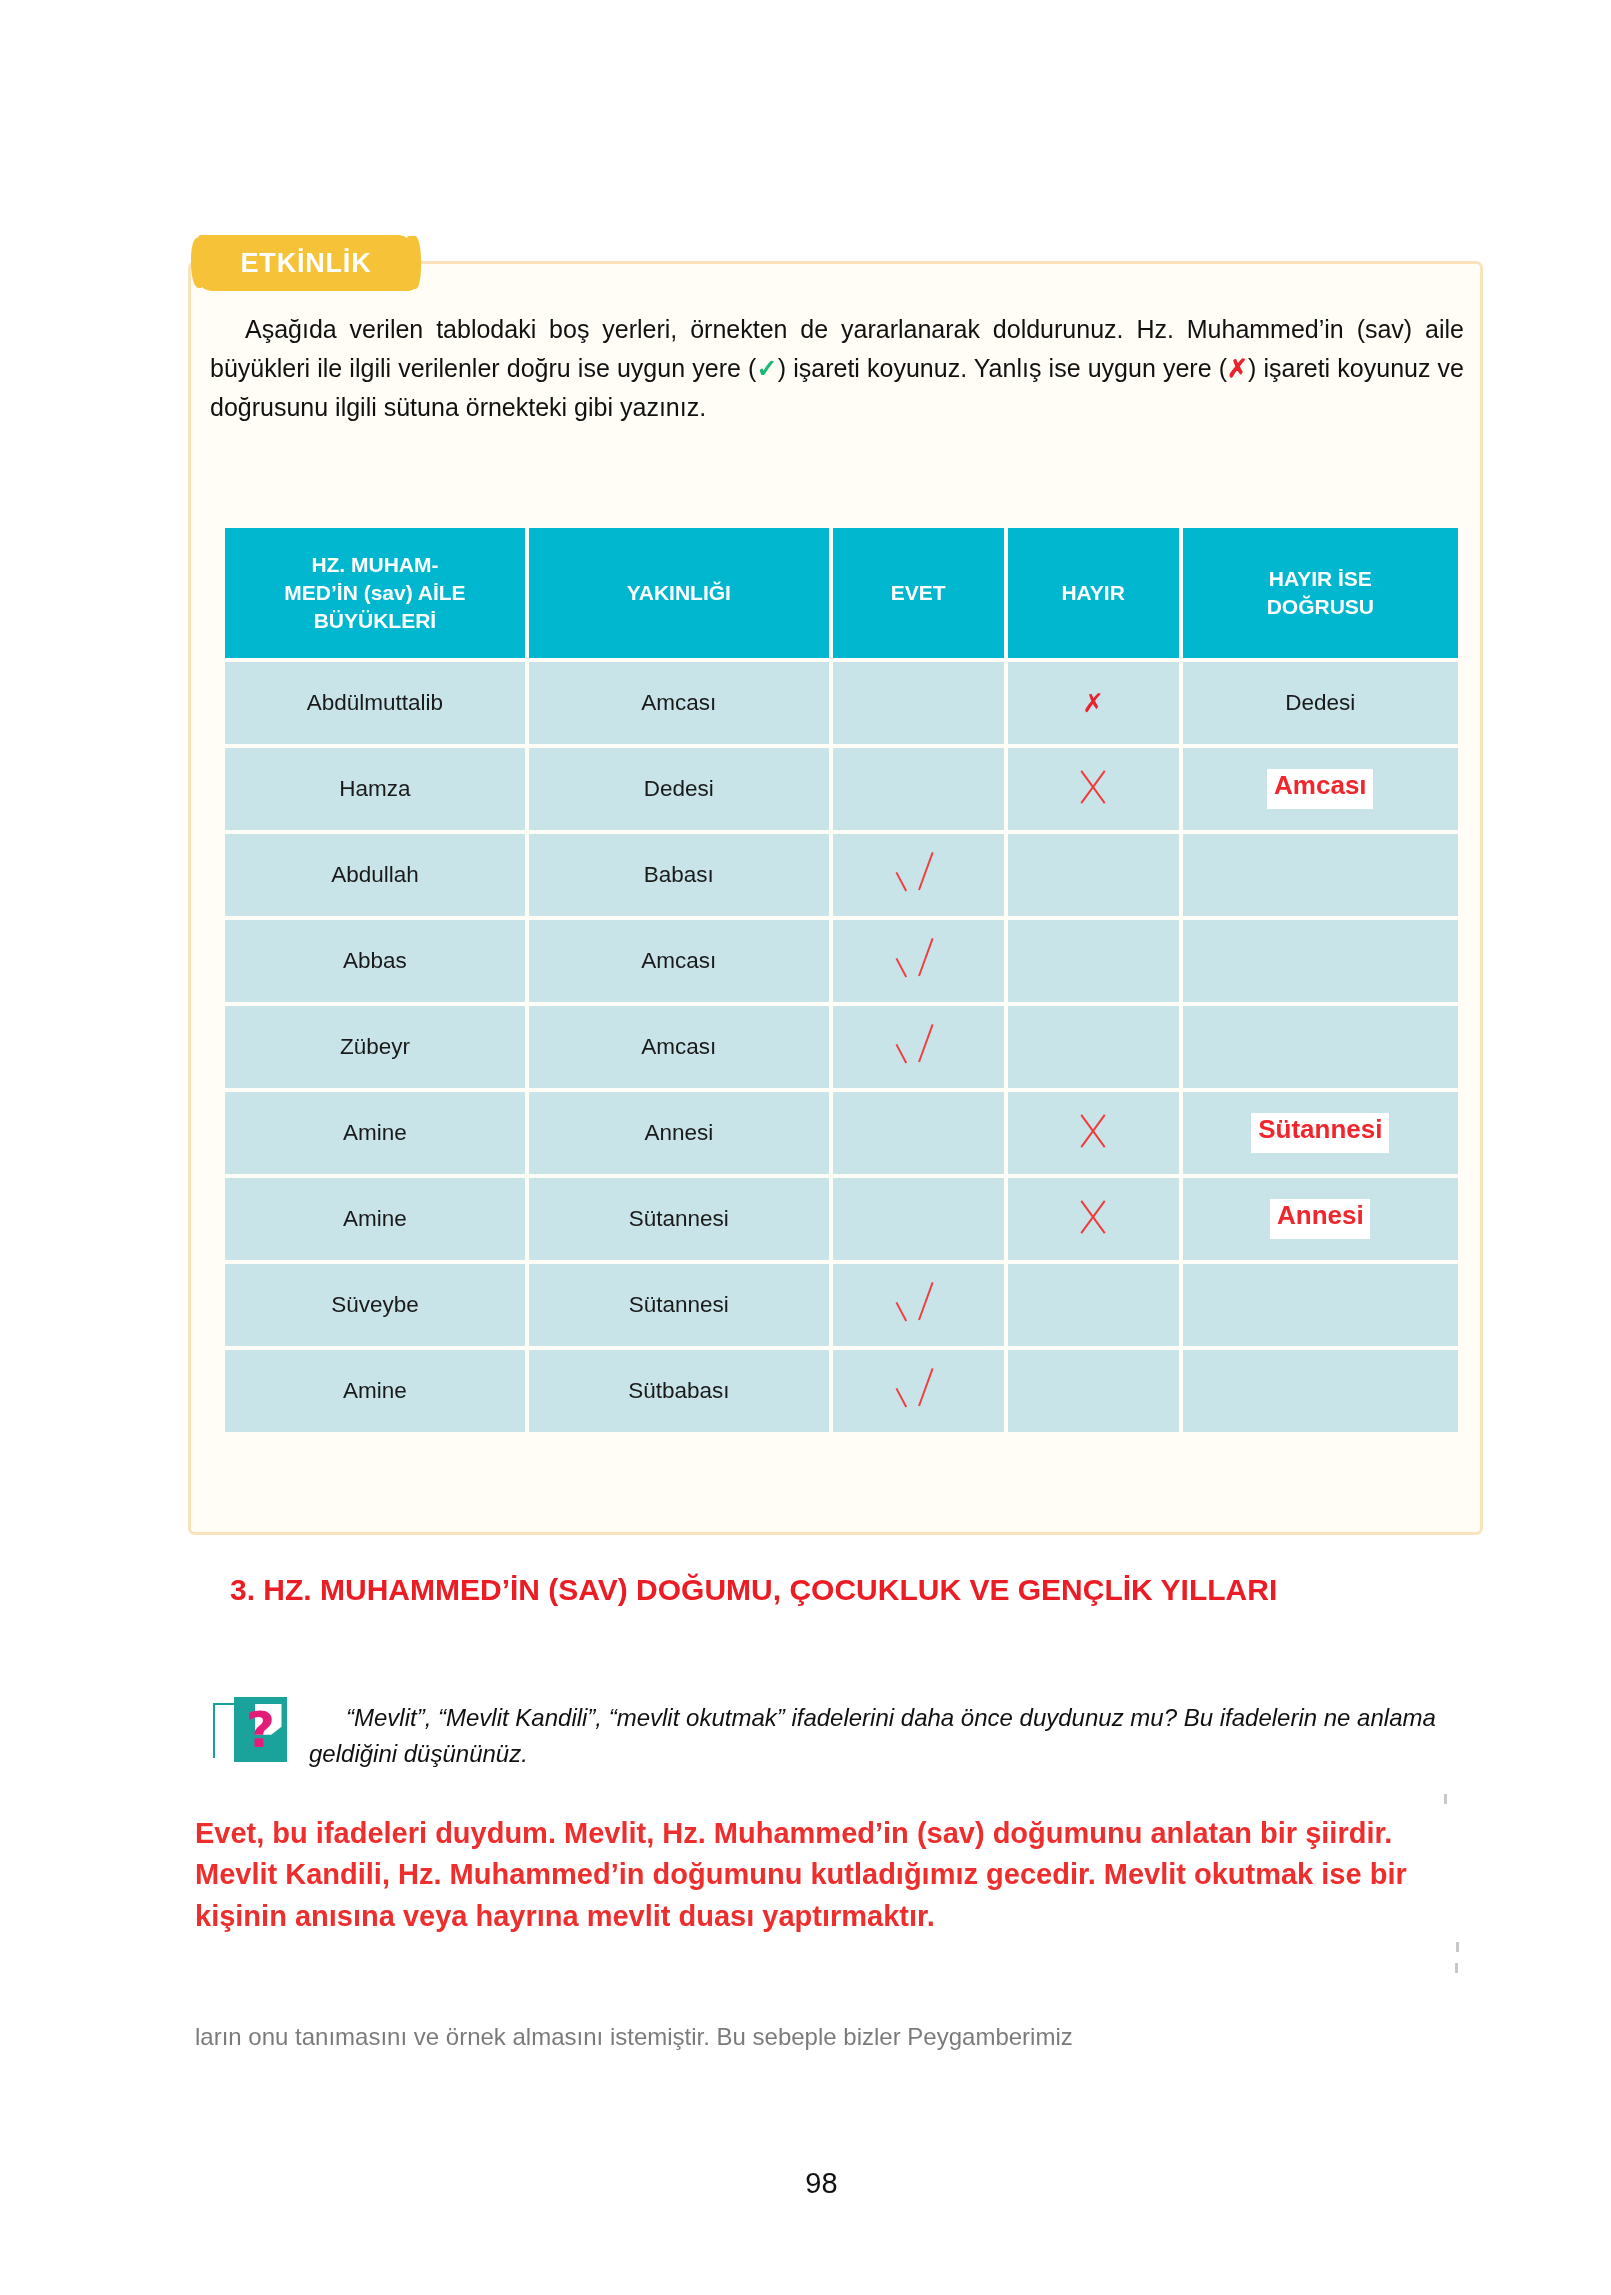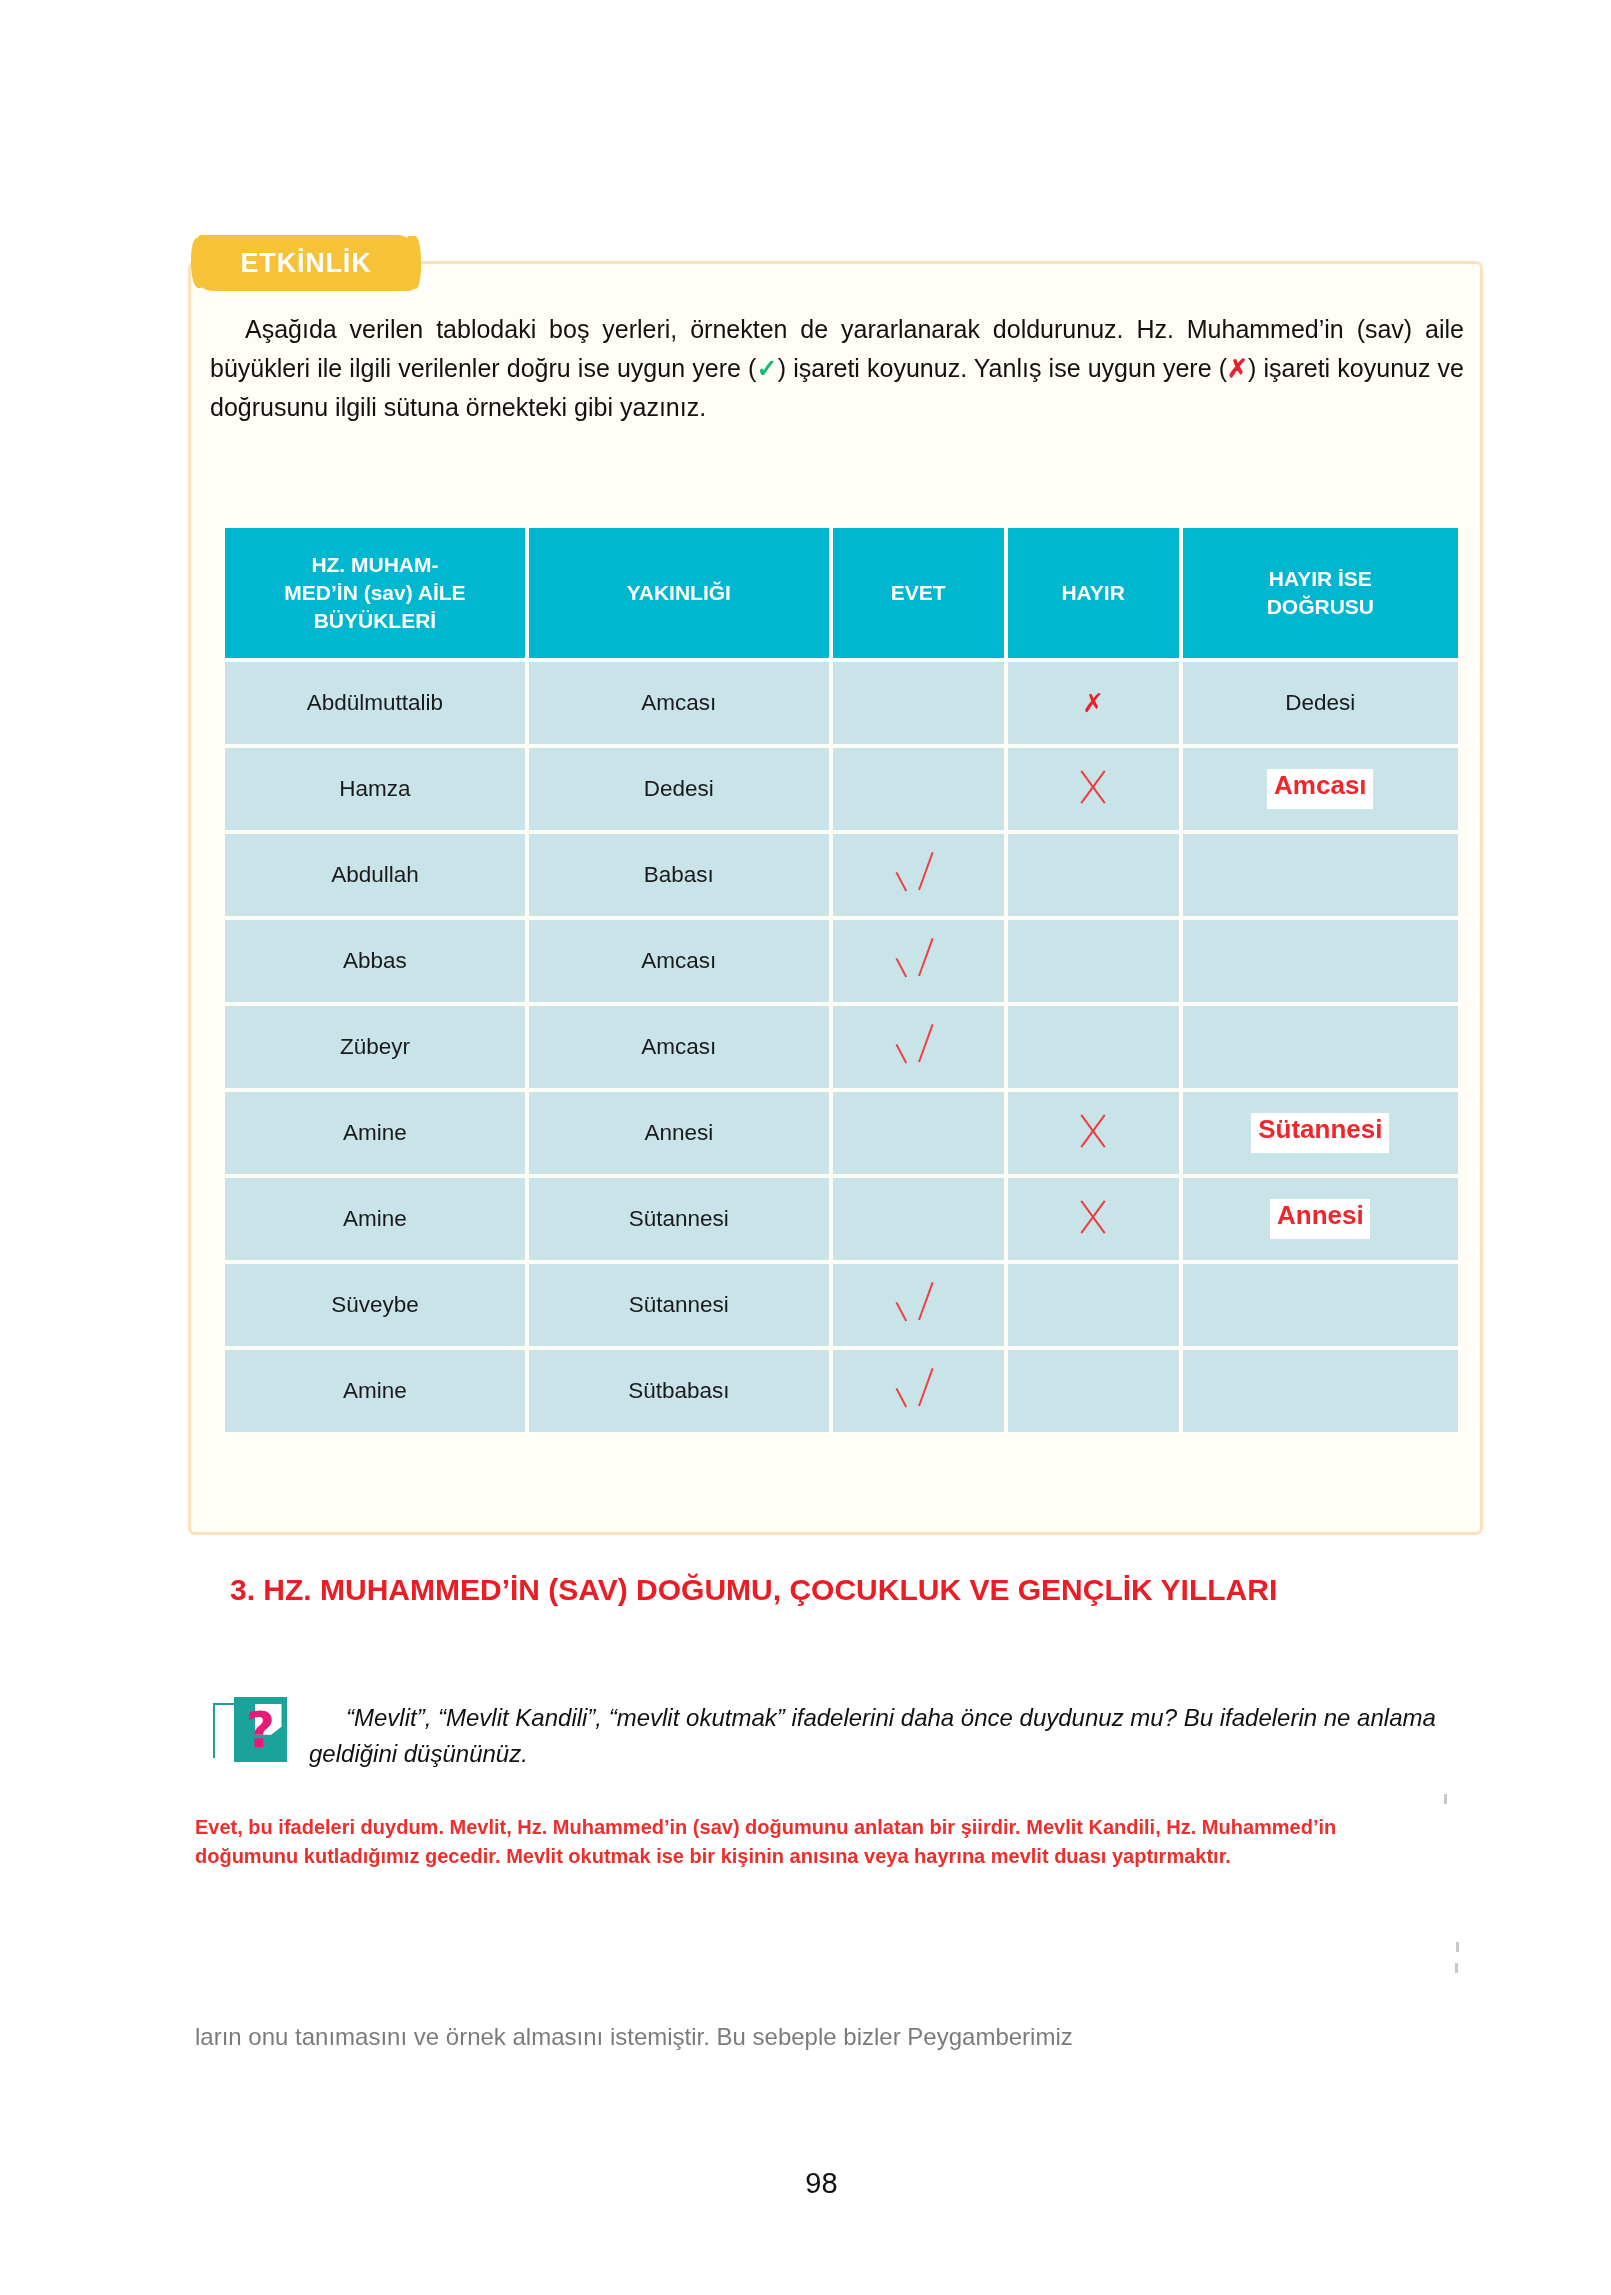--- a/index.html
+++ b/index.html
@@ -243,21 +243,21 @@
     text-indent: 37px;
   }
 
   
   .red-answer {
     position: absolute;
     left: 179px;
     top: 1813px;
     width: 1220px;
     color: #EE2D2D;
-    font-size: 20px;
+    font-size: 29px;
     font-weight: bold;
     line-height: 1.43;
   }
 
   
   .body-faded {
     position: absolute;
     left: 179px;
     top: 2019px;
     width: 1289px;

